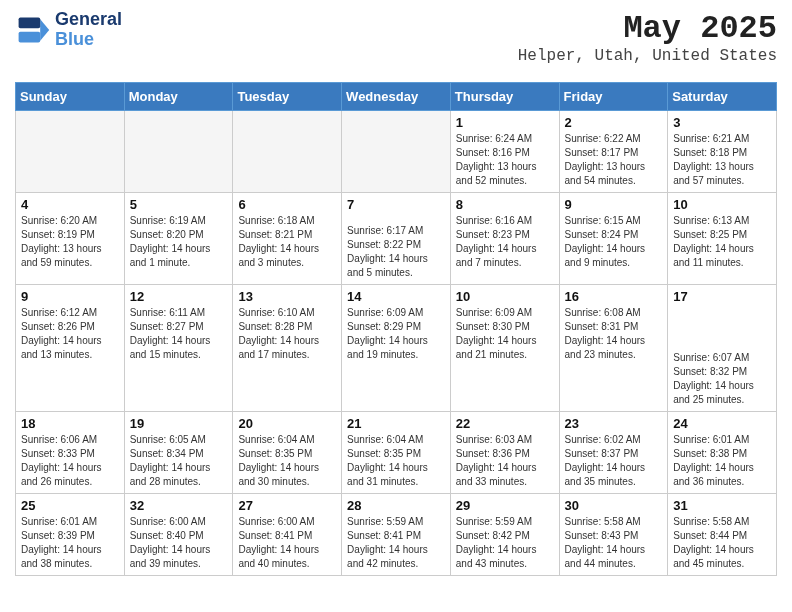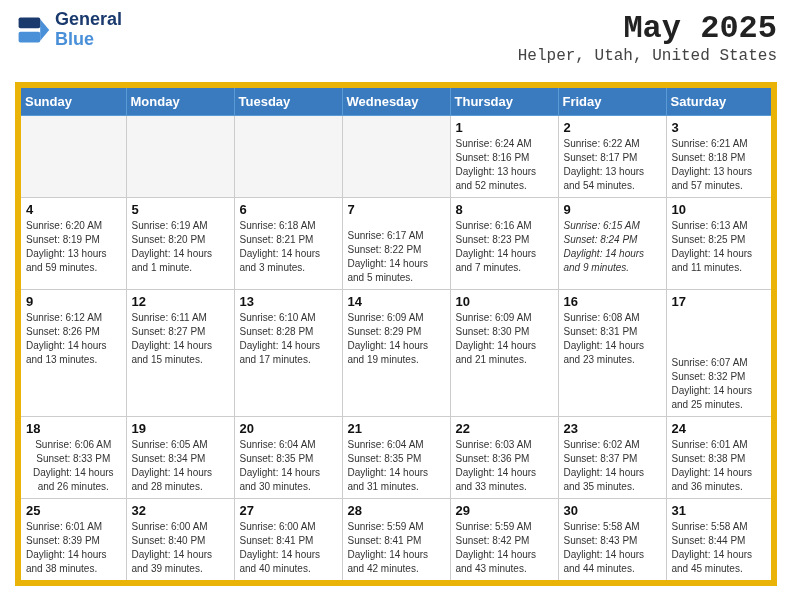--- a/index.html
+++ b/index.html
@@ -44,21 +44,21 @@
       color: #222;
     }
     .title-block h2 {
       font-size: 16px;
       color: #444;
       font-weight: normal;
     }
     .calendar {
       width: 100%;
       border-collapse: collapse;
-      border: 6px solid #eab308;
+      border: 1px solid #eab308;
     }
     .calendar thead tr th {
       background: #3a7abf;
       color: #fff;
       font-size: 13px;
       font-weight: bold;
       padding: 6px 4px;
       text-align: left;
       border: 1px solid #5a9ad5;
     }
@@ -180,21 +180,21 @@
         </td>
         <td>
           <div class="day-number">8</div>
           <div class="day-info" style="white-space: pre-line;">Sunrise: 6:16 AM
 Sunset: 8:23 PM
 Daylight: 14 hours
 and 7 minutes.</div>
         </td>
         <td>
           <div class="day-number">9</div>
-          <div class="day-info" style="white-space: pre-line; font-style: italic;">Sunrise: 6:15 AM
+          <div class="day-info" style="white-space: pre-line;">Sunrise: 6:15 AM
 Sunset: 8:24 PM
 Daylight: 14 hours
 and 9 minutes.</div>
         </td>
         <td>
           <div class="day-number">10</div>
           <div class="day-info" style="white-space: pre-line;">Sunrise: 6:13 AM
 Sunset: 8:25 PM
 Daylight: 14 hours
 and 11 minutes.</div>
@@ -247,21 +247,21 @@
           <div class="day-number">17</div>
           <div class="day-info" style="white-space: pre-line; margin-top: 47px;">Sunrise: 6:07 AM
 Sunset: 8:32 PM
 Daylight: 14 hours
 and 25 minutes.</div>
         </td>
       </tr>
       <tr>
         <td>
           <div class="day-number">18</div>
-          <div class="day-info" style="white-space: pre-line; text-align: center;">Sunrise: 6:06 AM
+          <div class="day-info" style="white-space: pre-line;">Sunrise: 6:06 AM
 Sunset: 8:33 PM
 Daylight: 14 hours
 and 26 minutes.</div>
         </td>
         <td>
           <div class="day-number">19</div>
           <div class="day-info" style="white-space: pre-line;">Sunrise: 6:05 AM
 Sunset: 8:34 PM
 Daylight: 14 hours
 and 28 minutes.</div>

